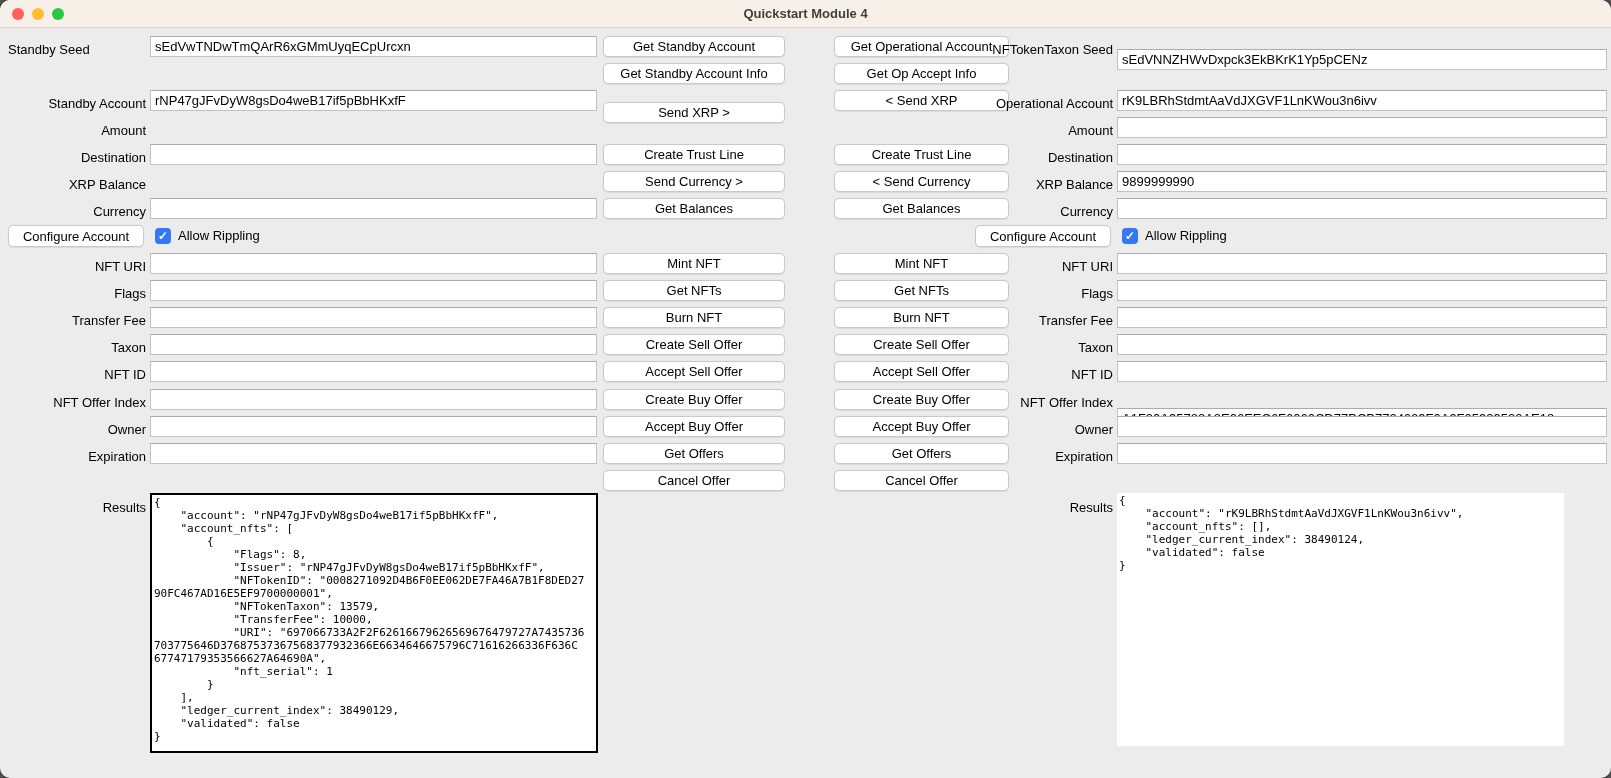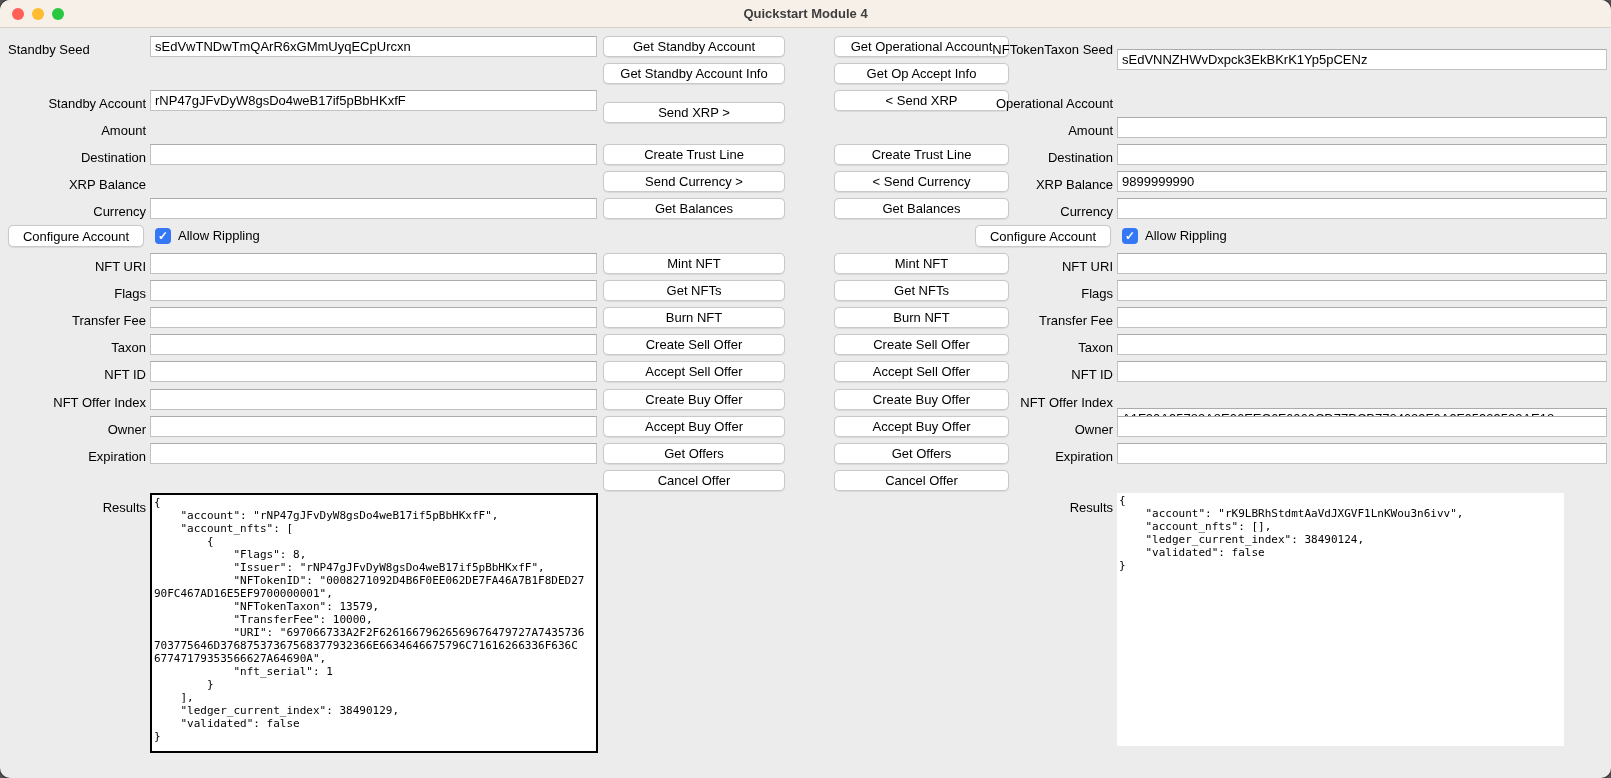--- a/index.html
+++ b/index.html
@@ -185,20 +185,21 @@
   <span class="lbl rcol" style="top:283px">Flags</span>
   <span class="lbl rcol" style="top:310px">Transfer Fee</span>
   <span class="lbl rcol" style="top:337px">Taxon</span>
   <span class="lbl rcol" style="top:364px">NFT ID</span>
   <span class="lbl rcol" style="top:392px">NFT Offer Index</span>
   <span class="lbl rcol" style="top:419px">Owner</span>
   <span class="lbl rcol" style="top:446px">Expiration</span>
   <span class="lbl rcol" style="top:497px">Results</span>
 
   <input class="fld right" style="top: 36px; margin-top: 13px;" value="sEdVNNZHWvDxpck3EkBKrK1Yp5pCENz">
+  <input class="fld right" style="top: 90px;" value="rK9LBRhStdmtAaVdJXGVF1LnKWou3n6ivv">
   <input class="fld right" style="top: 117px;" value="">
   <input class="fld right" style="top: 144px;" value="">
   <input class="fld right" style="top: 171px;" value="9899999990">
   <input class="fld right" style="top: 198px;" value="">
   <input class="fld right" style="top: 253px;" value="">
   <input class="fld right" style="top: 280px;" value="">
   <input class="fld right" style="top: 307px;" value="">
   <input class="fld right" style="top: 334px;" value="">
   <input class="fld right" style="top: 361px;" value="">
   <input class="fld right" style="top: 408px;" value="A1F20A95782A8E06EEC6F6060CD77BCB7724629F0A9F05939523AE18">

